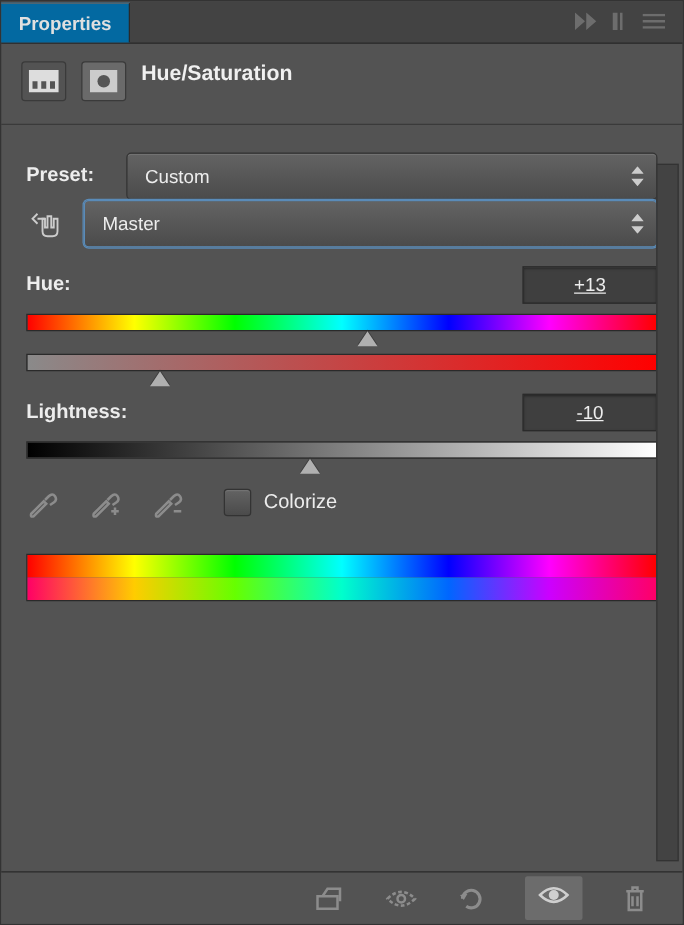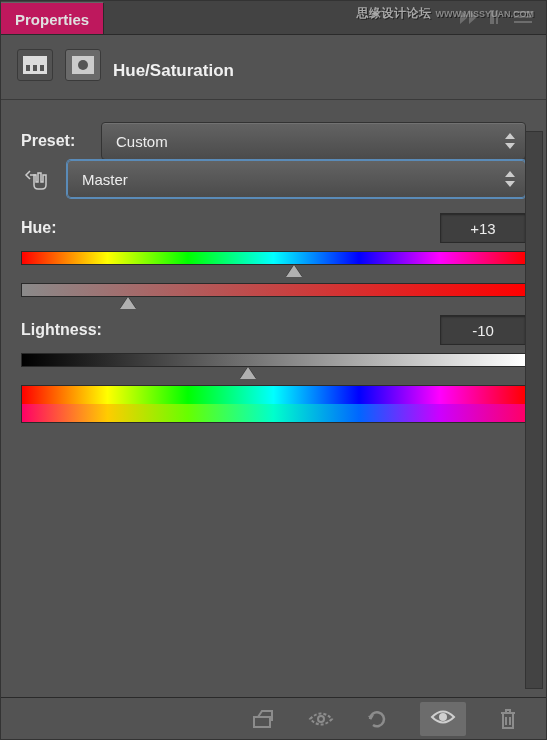--- a/index.html
+++ b/index.html
@@ -1,35 +1,35 @@
 <!DOCTYPE html>
 <html><head>
 <meta charset="utf-8">
 <style>
 * { box-sizing: border-box; margin: 0; padding: 0; font-family: "Segoe UI", Tahoma, sans-serif; }
 body { background: #000; width: 547px; height: 740px; overflow: hidden; position: relative; }
 .panel { background: #535353; width: 547px; height: 740px; position: relative; border: 1px solid #333; }
 .tab-bar { height: 34px; display: flex; align-items: flex-end; background: #434343; border-bottom: 1px solid #2a2a2a; }
-.tab { background: #be185d; color: #e0e0e0; font-size: 15px; font-weight: bold; padding: 8px 14px 6px; border-top: 1px solid #666; border-right: 1px solid #2a2a2a; }
+.tab { background: #0369a1; color: #e0e0e0; font-size: 15px; font-weight: bold; padding: 8px 14px 6px; border-top: 1px solid #666; border-right: 1px solid #2a2a2a; }
 .tab-icons { margin-left: auto; display: flex; gap: 10px; padding-right: 14px; align-items: center; height: 34px; }
 .tab-icons svg { opacity: 0.35; }
-.header { display: flex; align-items: flex-end; gap: 12px; padding: 14px 16px 18px; border-bottom: 1px solid #3a3a3a; }
+.header { display: flex; align-items: flex-start; gap: 12px; padding: 14px 16px 18px; border-bottom: 1px solid #3a3a3a; }
 .icon-btn { width: 36px; height: 32px; background: #535353; border: 1px solid #3a3a3a; border-radius: 3px; display: flex; align-items: center; justify-content: center; }
 .icon-btn.active { background: #6a6a6a; }
 .title { color: #f0f0f0; font-weight: bold; font-size: 17px; }
 .content { padding: 22px 20px 0 20px; }
 .row { display: flex; align-items: center; gap: 12px; }
 .label { color: #ededed; font-size: 16px; font-weight: bold; min-width: 68px; }
 .select { flex: 1; height: 38px; background: linear-gradient(#636363,#4b4b4b); border: 1px solid #333; border-radius: 4px; color: #ededed; font-size: 15px; padding: 0 14px; display: flex; align-items: center; position: relative; box-shadow: inset 0 1px 0 rgba(255,255,255,0.1); }
 .select.focused { border: 1px solid #5a8bb8; box-shadow: 0 0 0 1px #5a8bb8; }
 .select-arrows { position: absolute; right: 10px; top: 50%; transform: translateY(-50%); }
 .hand-icon { width: 34px; display: flex; justify-content: center; }
 .slider-group { margin-bottom: 18px; }
 .slider-header { display: flex; justify-content: space-between; align-items: center; margin-bottom: 8px; }
-.value-box { width: 86px; height: 30px; background: #3f3f3f; border: 1px solid #2a2a2a; color: #ededed; font-size: 15px; text-align: center; display: flex; align-items: center; justify-content: center; box-shadow: inset 0 1px 2px rgba(0,0,0,0.4); }
+.value-box { width: 108px; height: 30px; background: #3f3f3f; border: 1px solid #2a2a2a; color: #ededed; font-size: 15px; text-align: center; display: flex; align-items: center; justify-content: center; box-shadow: inset 0 1px 2px rgba(0,0,0,0.4); text-decoration: underline; }
 .slider-track { height: 14px; border: 1px solid #2a2a2a; position: relative; margin-top: 2px; }
 .hue-gradient { background: linear-gradient(90deg, #ff0000 0%, #ffff00 17%, #00ff00 33%, #00ffff 50%, #0000ff 67%, #ff00ff 83%, #ff0000 100%); }
 .sat-gradient { background: linear-gradient(90deg, #8a8a8a 0%, #ff0000 100%); }
 .light-gradient { background: linear-gradient(90deg, #000000 0%, #ffffff 100%); }
 .slider-thumb { position: absolute; top: 13px; width: 0; height: 0; border-left: 8px solid transparent; border-right: 8px solid transparent; border-bottom: 12px solid #b0b0b0; filter: drop-shadow(0 -1px 0 #333); transform: translateX(-8px); }
 .tools-row { display: flex; align-items: center; gap: 24px; margin: 22px 0 28px; }
 .eyedropper { opacity: 0.55; }
 .checkbox { width: 22px; height: 22px; background: linear-gradient(#636363,#4b4b4b); border: 1px solid #333; border-radius: 3px; box-shadow: inset 0 1px 0 rgba(255,255,255,0.1); }
 .cb-label { color: #ededed; font-size: 16px; }
 .spectrum-box { border: 1px solid #2a2a2a; padding: 0; margin-bottom: 20px; }
@@ -39,23 +39,20 @@
 .watermark .sub { font-size: 9px; color: #888; letter-spacing: 0; margin-left: 4px; }
 .bottom-bar { position: absolute; bottom: 0; left: 0; right: 0; height: 42px; background: #535353; border-top: 1px solid #2a2a2a; display: flex; align-items: center; justify-content: flex-end; gap: 32px; padding-right: 28px; }
 .bottom-bar .bi { opacity: 0.55; }
 .bottom-bar .bi.active { background: #6f6f6f; padding: 6px 10px; border-radius: 2px; opacity: 0.9; }
 </style>
 </head>
 <body>
 
 <div class="panel">
 
-  <div class="watermark">
-    <span>思缘设计论坛</span><span class="sub">WWW.MISSYUAN.COM</span>
-  </div>
 
   <div class="tab-bar">
     <div class="tab">Properties</div>
     <div class="tab-icons">
       <svg width="20" height="14" viewBox="0 0 20 14">
           <path d="M0 0 L8 7 L0 14 Z M9 0 L17 7 L9 14 Z" fill="#bbb"></path>
         </svg>
       <svg width="14" height="14" viewBox="0 0 14 14">
           <rect x="0" y="0" width="4" height="14" fill="#bbb"></rect>
           <rect x="6" y="0" width="2" height="14" fill="#bbb"></rect>
@@ -132,20 +129,37 @@
     <div class="slider-group">
       <div class="slider-header">
         <div class="label">Lightness:</div>
         <div class="value-box">-10</div>
       </div>
       <div class="slider-track light-gradient">
         <div class="slider-thumb" style="left:45%"></div>
       </div>
     </div>
 
+    <div class="tools-row">
+      <svg class="eyedropper" width="26" height="26" viewBox="0 0 26 26">
+          <path d="M4 22 L14 12 L16 14 L6 24 Q3 25 4 22 Z M15 11 L18 8 Q21 5 23 8 Q25 11 22 13 L19 15" fill="none" stroke="#bbb" stroke-width="2"></path>
+        </svg>
+      <svg class="eyedropper" width="26" height="26" viewBox="0 0 26 26">
+          <path d="M4 22 L14 12 L16 14 L6 24 Q3 25 4 22 Z M15 11 L18 8 Q21 5 23 8 Q25 11 22 13 L19 15" fill="none" stroke="#bbb" stroke-width="2"></path>
+          <path d="M18 20 L24 20 M21 17 L21 23" stroke="#bbb" stroke-width="2"></path>
+        </svg>
+      <svg class="eyedropper" width="26" height="26" viewBox="0 0 26 26">
+          <path d="M4 22 L14 12 L16 14 L6 24 Q3 25 4 22 Z M15 11 L18 8 Q21 5 23 8 Q25 11 22 13 L19 15" fill="none" stroke="#bbb" stroke-width="2"></path>
+          <path d="M18 20 L24 20" stroke="#bbb" stroke-width="2"></path>
+        </svg>
+      <div style="display:flex;align-items:center;gap:10px;margin-left:8px">
+        <div class="checkbox"></div>
+        <div class="cb-label">Colorize</div>
+      </div>
+    </div>
 
     <div class="spectrum-box">
       <div class="spectrum hue-gradient"></div>
       <div class="spectrum" style="background:linear-gradient(90deg,#ff0066 0%,#ffcc00 17%,#66ff00 33%,#00ffcc 50%,#0066ff 67%,#cc00ff 83%,#ff0066 100%)"></div>
     </div>
 
   </div>
 
   <div class="scrollbar"></div>
 

